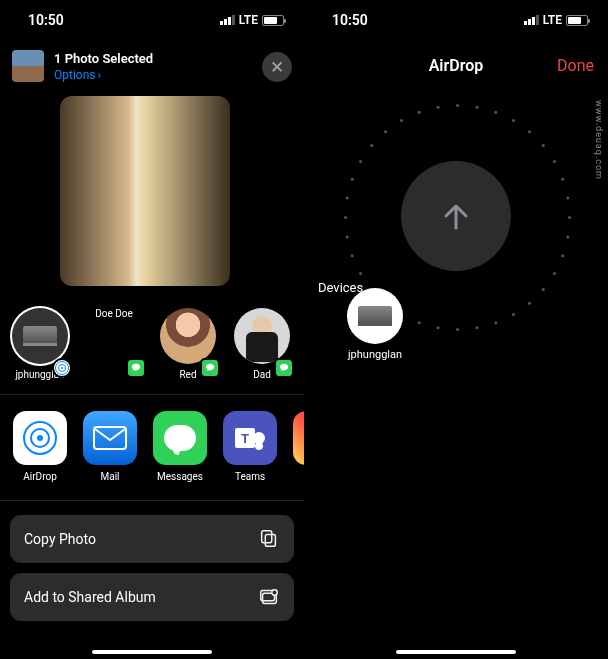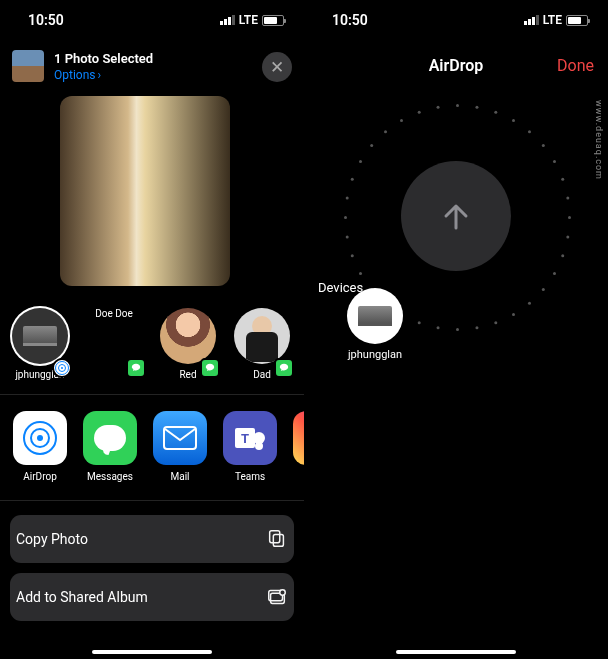--- a/index.html
+++ b/index.html
@@ -126,21 +126,21 @@
 .app-icon.mail { background:linear-gradient(#3fa8ff,#0561d6); }
 .app-icon.mail svg { width:36px; height:28px; }
 .app-icon.teams { background:#4b53bc; }
 .teams-ico { color:#fff; display:flex; align-items:center; }
 .teams-t { width:20px; height:20px; background:#fff; color:#4b53bc; font-weight:700; font-size:13px; display:flex; align-items:center; justify-content:center; border-radius:2px; }
 .teams-heads { width:12px; height:12px; border-radius:50%; background:#fff; margin-left:-2px; box-shadow: 0 8px 0 -2px #fff; }
 .app-icon.insta { background:linear-gradient(45deg,#fd5,#f54,#c3c); }
 
 .action-list { padding: 14px 10px; display:flex; flex-direction:column; gap:10px; }
 .action {
-  background:#2c2c2e; border-radius:11px; padding: 13px 6px;
+  background:#2c2c2e; border-radius:11px; padding: 13px 14px;
   display:flex; justify-content:space-between; align-items:center; font-size:14px;
 }
 .action-ico { color:#fff; opacity:0.95; width:22px; height:22px; }
 
 .home-ind { position:absolute; bottom:5px; left:50%; transform:translateX(-50%); width:120px; height:4px; border-radius:3px; background:#fff; }
 
 
 .ad-header {
   display:flex; align-items:center; padding: 16px 14px; position:relative;
 }
@@ -258,33 +258,33 @@
   </div>
 
   <div class="app-row">
     <div class="app">
       <div class="app-icon airdrop">
           <div class="ad-big"></div>
         </div>
       <div>AirDrop</div>
     </div>
     <div class="app">
-      <div class="app-icon messages">
-          <div class="bubble"></div>
-        </div>
-      <div>Messages</div>
-    </div>
-    <div class="app">
       <div class="app-icon mail">
         <svg viewBox="0 0 36 28">
             <rect x="2" y="3" width="32" height="22" rx="3" fill="none" stroke="#fff" stroke-width="2"></rect>
             <path d="M3 5 L18 16 L33 5" fill="none" stroke="#fff" stroke-width="2"></path>
           </svg>
       </div>
       <div>Mail</div>
+    </div>
+    <div class="app">
+      <div class="app-icon messages">
+          <div class="bubble"></div>
+        </div>
+      <div>Messages</div>
     </div>
     <div class="app">
       <div class="app-icon teams">
         <div class="teams-ico">
             <div class="teams-t">T</div>
             <div class="teams-heads"></div>
           </div>
       </div>
       <div>Teams</div>
     </div>

